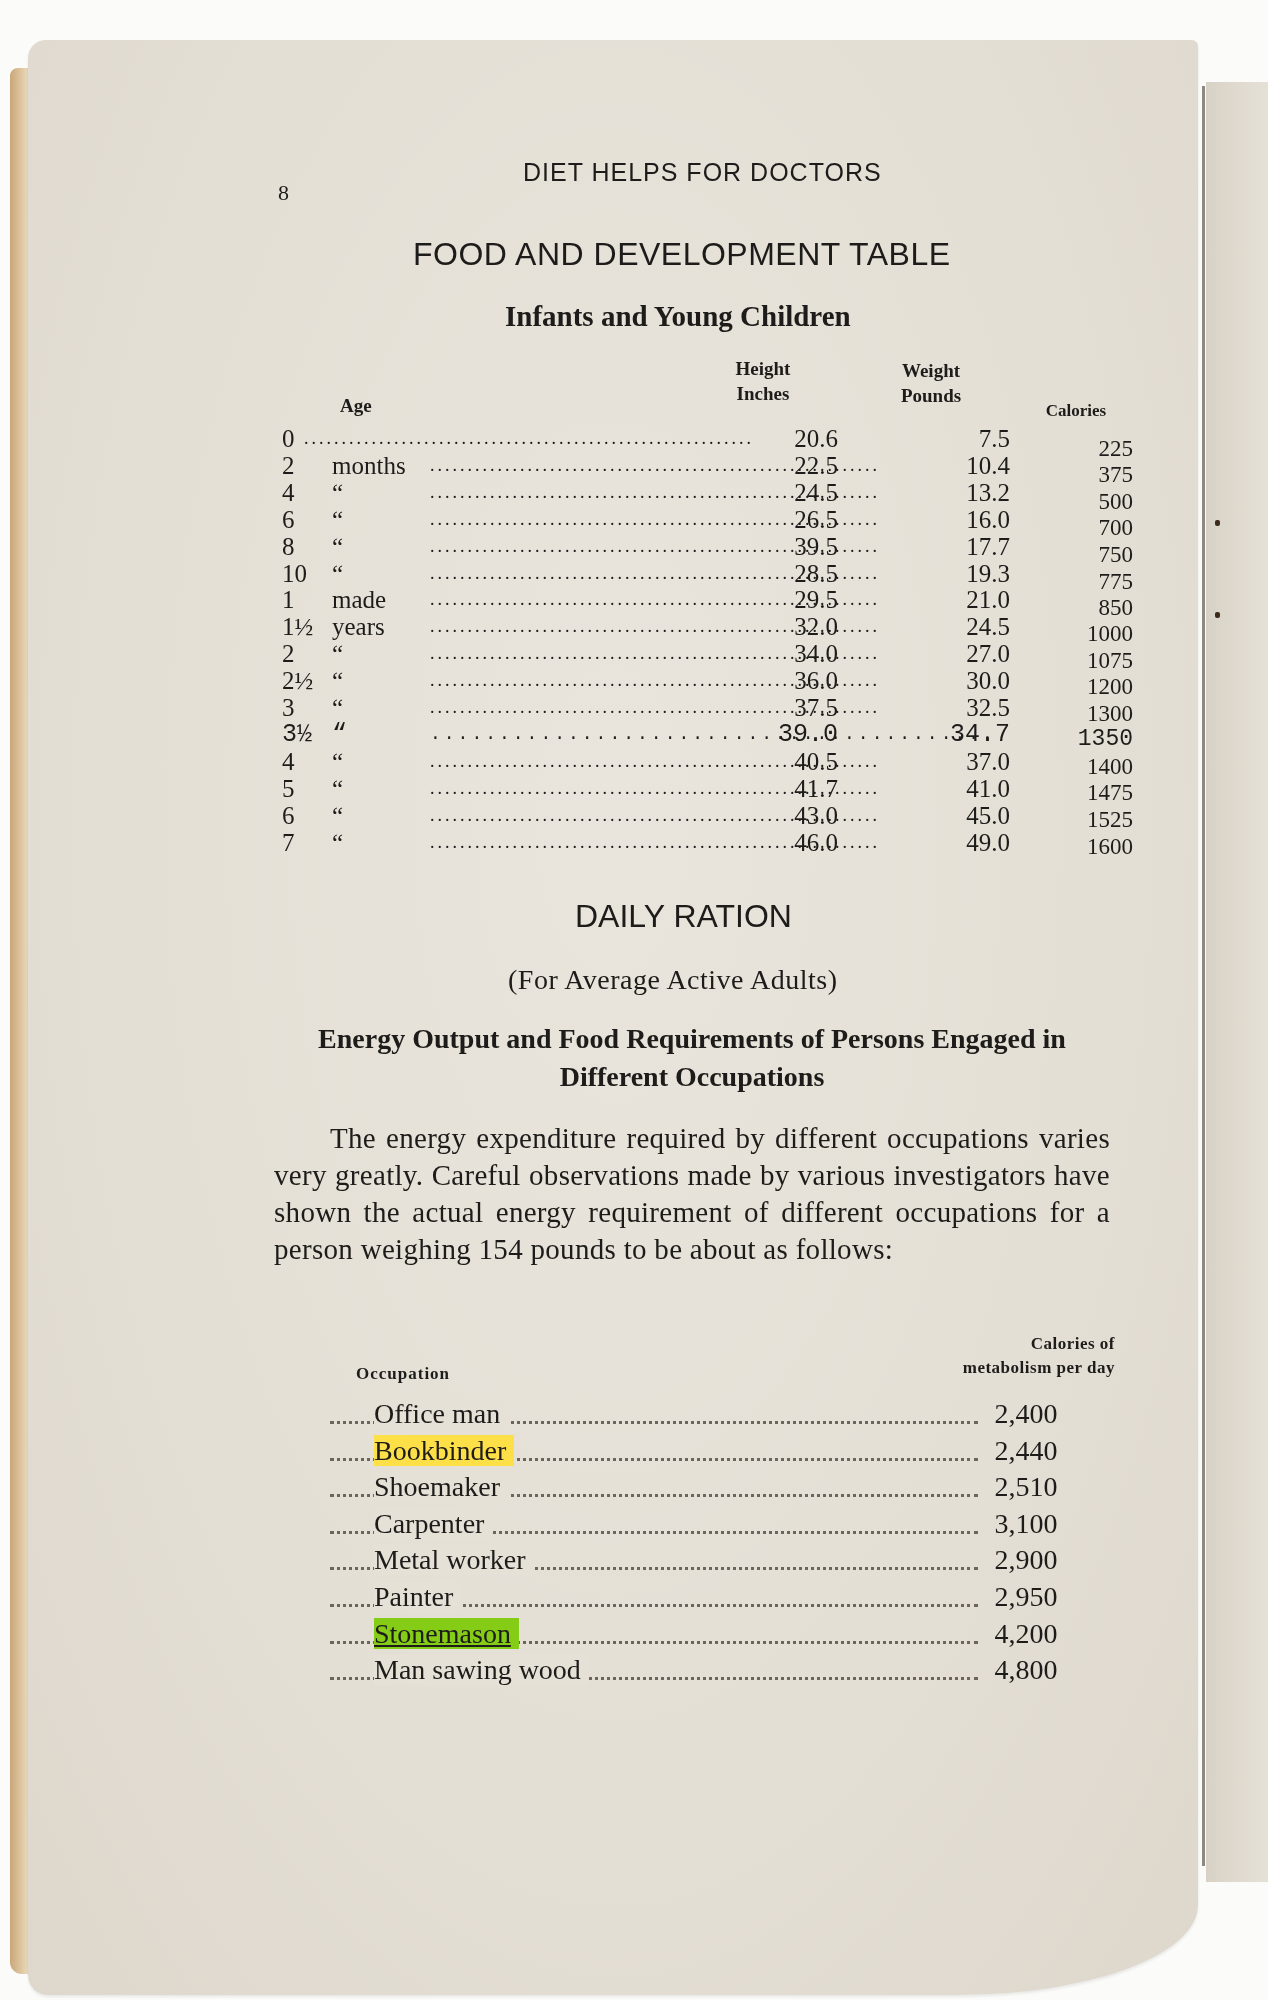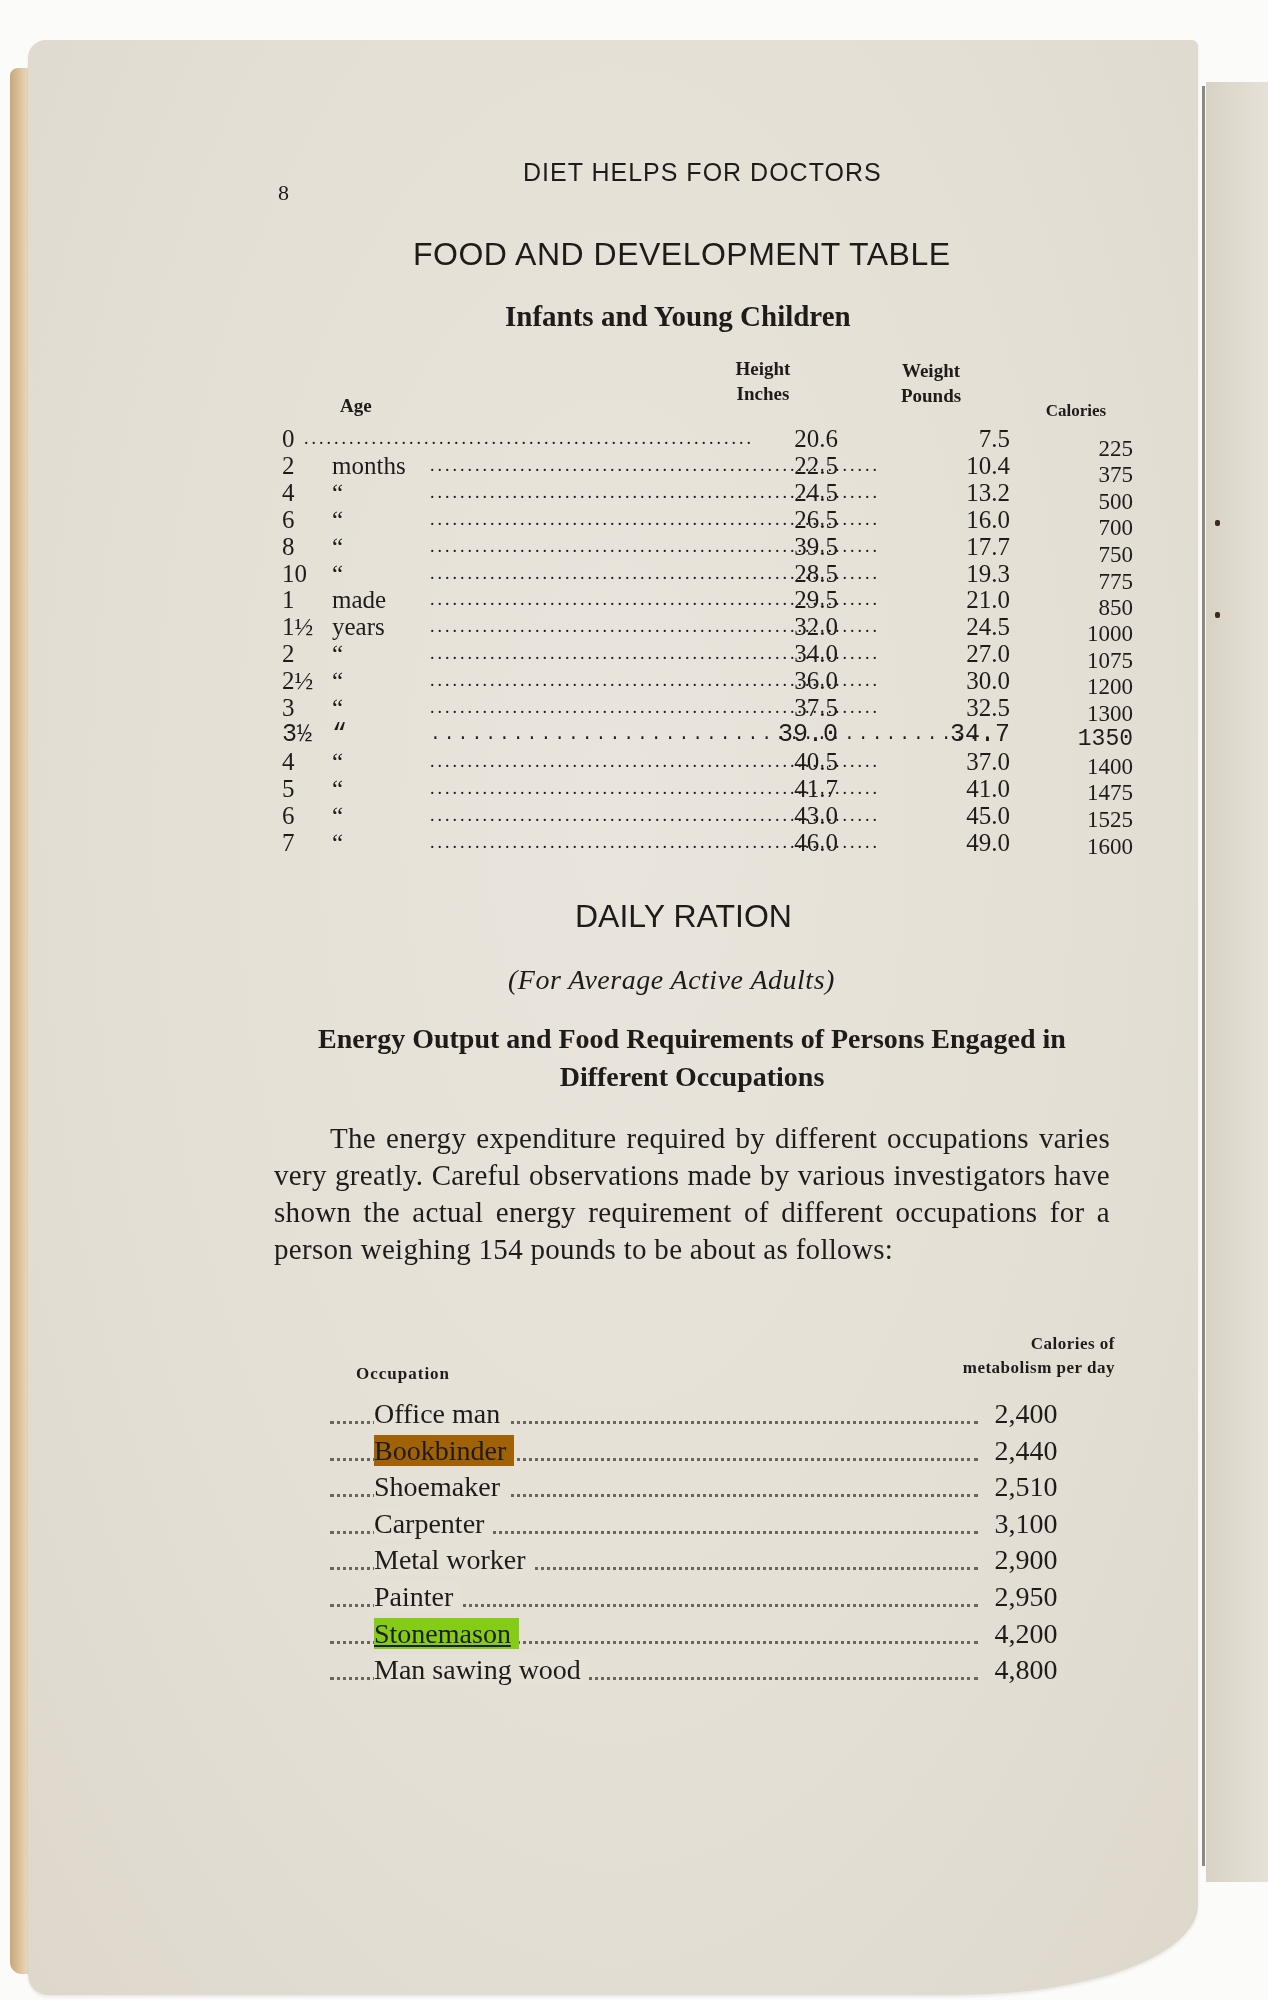--- a/index.html
+++ b/index.html
@@ -46,21 +46,21 @@
 
   .row { position: absolute; left: 282px; width: 860px; height: 27px; font-size: 25px; line-height: 27px; }
   .row .n { position: absolute; left: 0; width: 40px; }
   .row .u { position: absolute; left: 50px; }
   .row .dots { position: absolute; left: 148px; width: 565px; overflow: hidden; white-space: nowrap; letter-spacing: 3px; font-size: 18px; }
   .row .h { position: absolute; left: 460px; width: 96px; text-align: right; }
   .row .w { position: absolute; left: 618px; width: 110px; text-align: right; }
   .row .c { position: absolute; left: 736px; width: 115px; text-align: right; font-size: 23px; }
 
   .dr-title { left: 575px; top: 898px; font-size: 32px; font-family: "Liberation Sans", sans-serif; }
-  .dr-sub { left: 508px; top: 964px; font-size: 28px; letter-spacing: 0.5px; font-style: italic; }
+  .dr-sub { left: 508px; top: 964px; font-size: 28px; letter-spacing: 0.5px; }
   .dr-head { left: 272px; top: 1020px; width: 840px; font-size: 28px; font-weight: bold; text-align: center; line-height: 38px; }
   .para { left: 274px; top: 1120px; width: 836px; font-size: 29px; line-height: 37px; text-align: justify; text-indent: 56px; letter-spacing: 0.3px; }
 
   .occ-h1 { left: 356px; top: 1364px; font-size: 17px; font-weight: bold; letter-spacing: 1px; }
   .occ-h2 { left: 930px; top: 1332px; width: 185px; font-size: 17px; font-weight: bold; text-align: right; line-height: 24px; letter-spacing: 0.5px; }
   .occ-row { position: absolute; left: 330px; width: 740px; height: 36px; font-size: 28px; line-height: 36px; }
   .occ-row .lbl { position: absolute; left: 0; white-space: nowrap; background: transparent; margin-left: 44px; }
   .occ-row .lead { position: absolute; left: 0; right: 92px; bottom: 8px; border-bottom: 3px dotted #6d655d; z-index: 0; }
   .occ-row .lbl-bg { position: relative; z-index: 1; padding-right: 8px; }
   .occ-row .val { position: absolute; right: 0; width: 88px; text-align: center; }
@@ -235,21 +235,21 @@
 </div>
 
 <div id="occ-rows">
     <div class="occ-row" style="top: 1396px;">
       <span class="lead"></span>
       <span class="lbl"><span class="lbl-bg" style="background: rgb(230, 225, 215);">Office man</span></span>
       <span class="val">2,400</span>
     </div>
     <div class="occ-row" style="top: 1432.6px;">
       <span class="lead"></span>
-      <span class="lbl"><span class="lbl-bg" style="background: #a16207;">Bookbinder</span></span>
+      <span class="lbl"><span class="lbl-bg" style="background: #fde047;">Bookbinder</span></span>
       <span class="val">2,440</span>
     </div>
     <div class="occ-row" style="top: 1469.2px;">
       <span class="lead"></span>
       <span class="lbl"><span class="lbl-bg" style="background: rgb(230, 225, 215);">Shoemaker</span></span>
       <span class="val">2,510</span>
     </div>
     <div class="occ-row" style="top: 1505.8px;">
       <span class="lead"></span>
       <span class="lbl"><span class="lbl-bg" style="background: rgb(230, 225, 215);">Carpenter</span></span>

